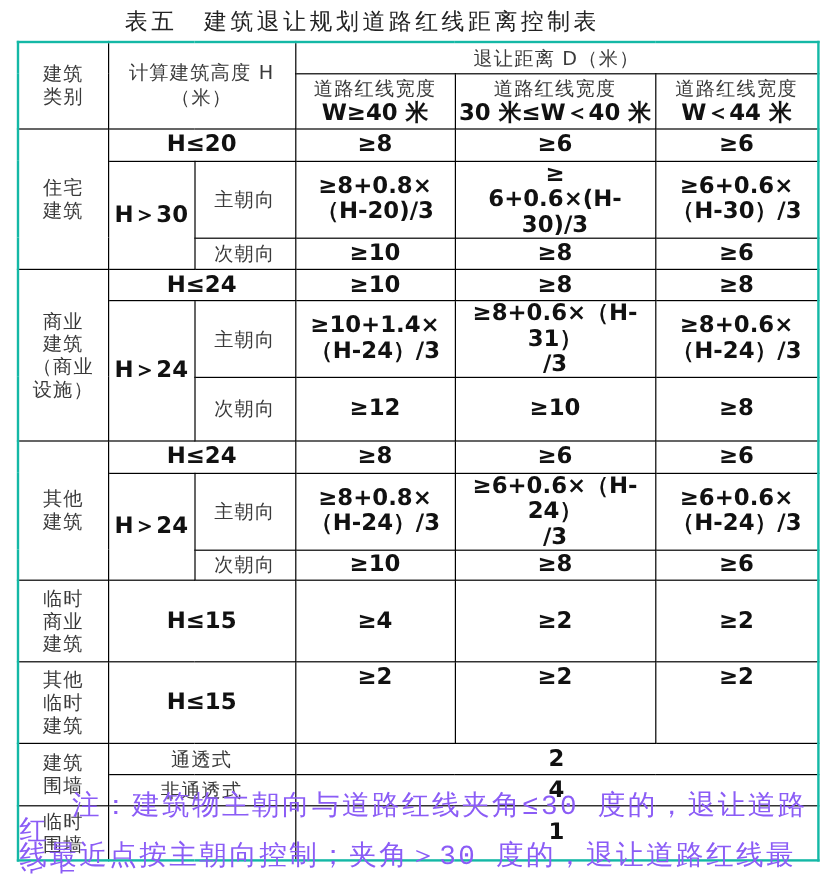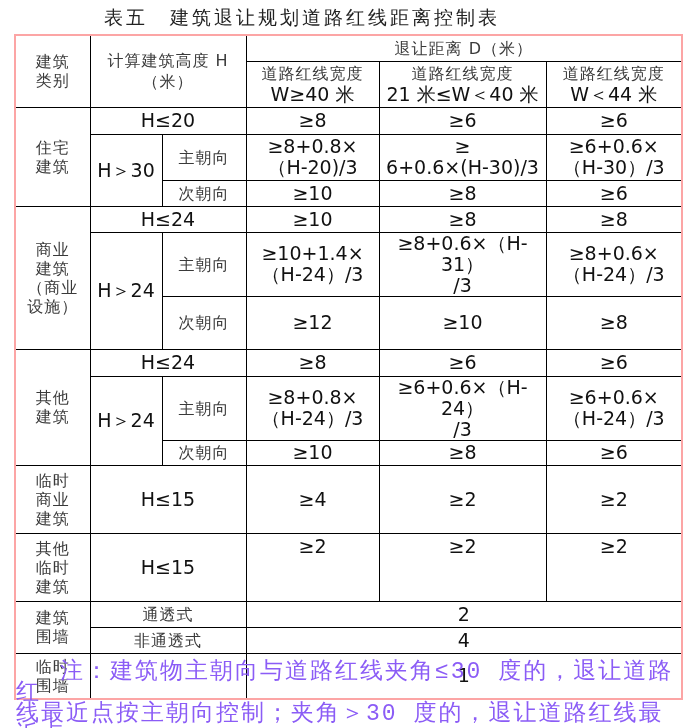--- a/index.html
+++ b/index.html
@@ -2,26 +2,26 @@
 <html><head>
 <meta charset="utf-8">
 <style>
   html, body { margin: 0; padding: 0; background: #ffffff; }
   body { width: 696px; height: 728px; position: relative; overflow: hidden;
          font-family: "DejaVu Sans", "Liberation Sans", sans-serif; color: #111; }
   .title { position: absolute; left: 0; top: 5px; width: 604px; text-align: center;
            font-family: "DejaVu Serif", "Liberation Serif", serif; font-size: 19px;
            letter-spacing: 3px; color: #222; }
   table { position: absolute; left: 14px; top: 34px; border-collapse: collapse;
-          border: 2px solid #fca5a5; table-layout: fixed; }
+          border: 2px solid #14b8a6; table-layout: fixed; }
   td { border: 1px solid #000; text-align: center; vertical-align: middle;
        padding: 0; line-height: 21px; font-size: 18px; color: #111; }
   .cn { color: #3a3a3a; font-size: 16px; letter-spacing: 1px; }
   .cn-tight { line-height: 19px; }
-  .num { font-size: 19px; }
+  .num { font-size: 19px; font-weight: bold; }
   .top { vertical-align: top; padding-top: 2px; }
   .note { position: absolute; left: 16px; top: 662px; width: 666px;
           font-size: 23px; line-height: 21px; color: #8b5cf6; letter-spacing: 2px; font-family: Liberation Mono, monospace; }
   .note .indent { display: inline-block; width: 44px; }
 </style>
 </head>
 <body>
 
 <div class="title">表五　建筑退让规划道路红线距离控制表</div>
 
@@ -47,21 +47,21 @@
     </td>
     <td colspan="3" class="cn">退让距离 D（米）</td>
   </tr>
   <tr style="height:46px">
     <td>
       <div class="cn">道路红线宽度</div>
       <div class="num">W≥40 米</div>
     </td>
     <td>
       <div class="cn">道路红线宽度</div>
-      <div class="num">21 米≤W＜40 米</div>
+      <div class="num">30 米≤W＜40 米</div>
     </td>
     <td>
       <div class="cn">道路红线宽度</div>
       <div class="num">W＜44 米</div>
     </td>
   </tr>
 
   <tr style="height:27px">
     <td rowspan="3" class="cn cn-tight">
       <div>住宅</div>

